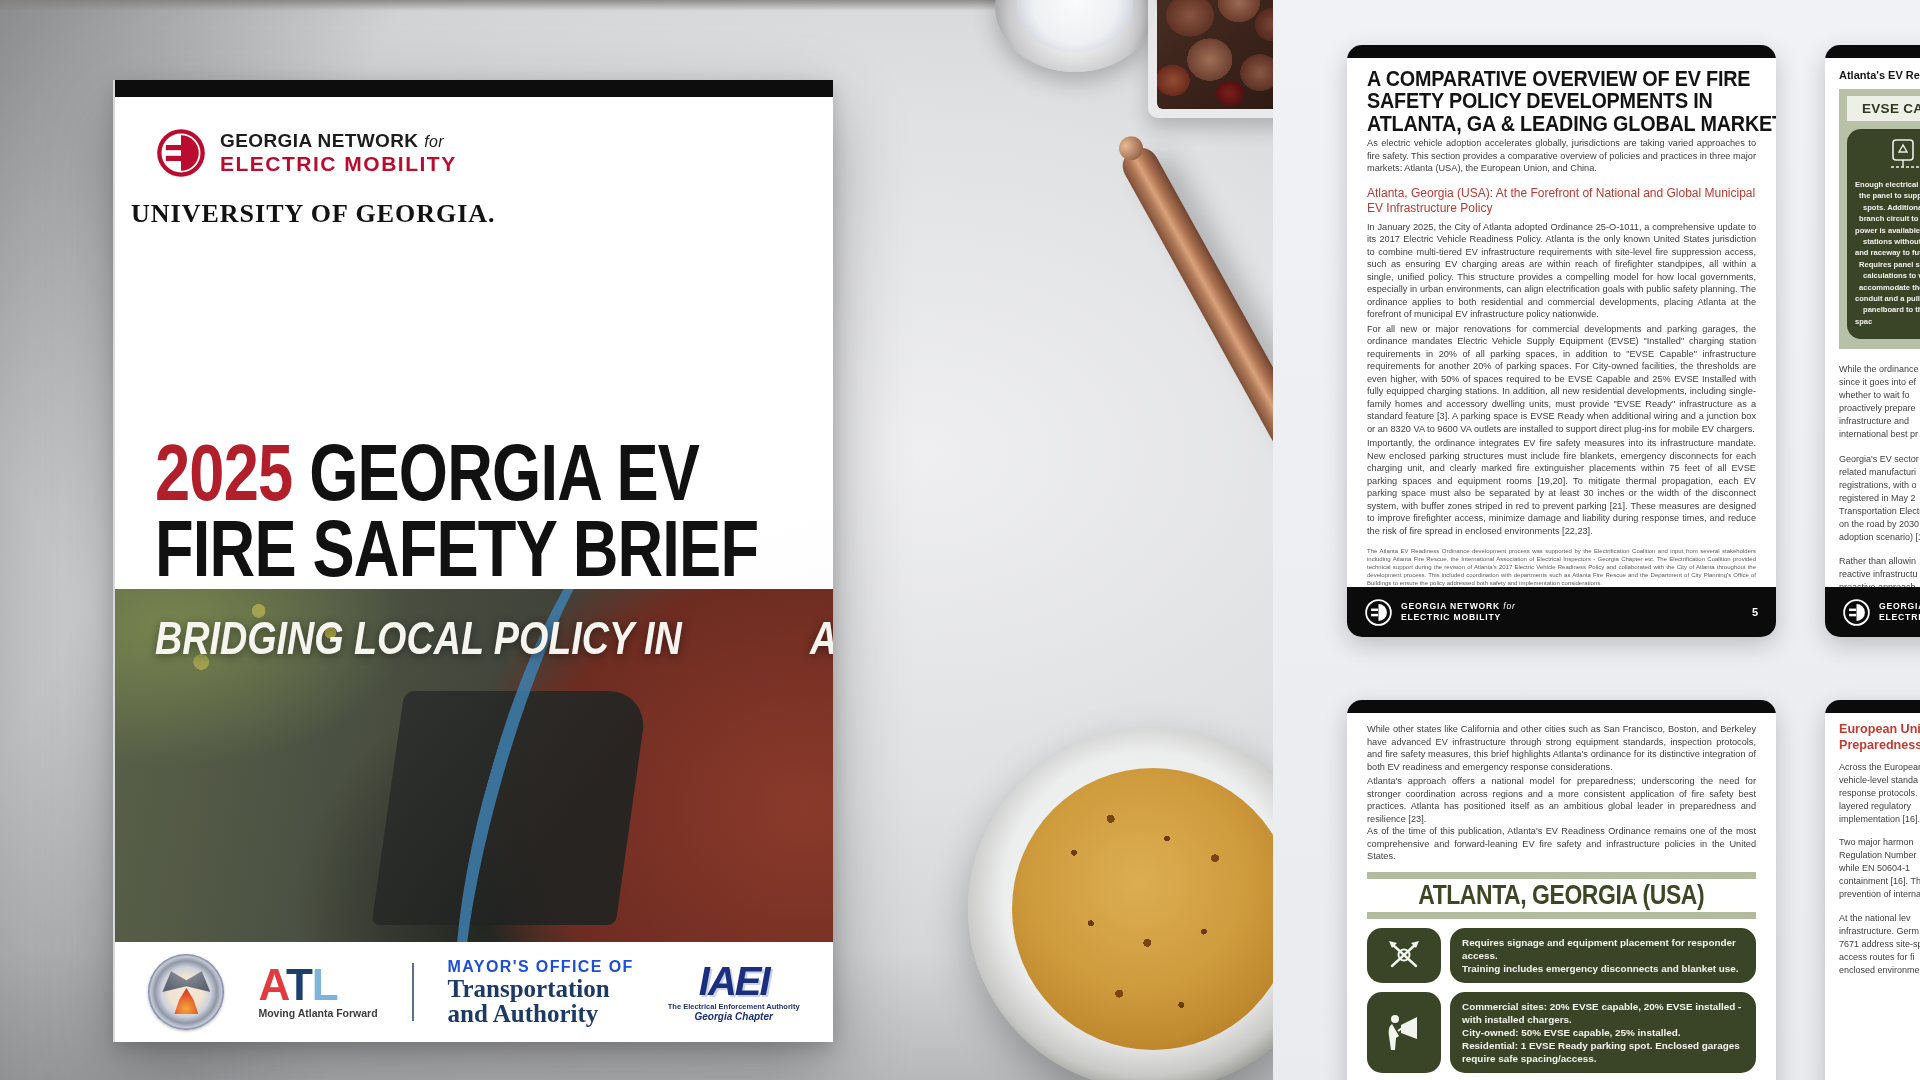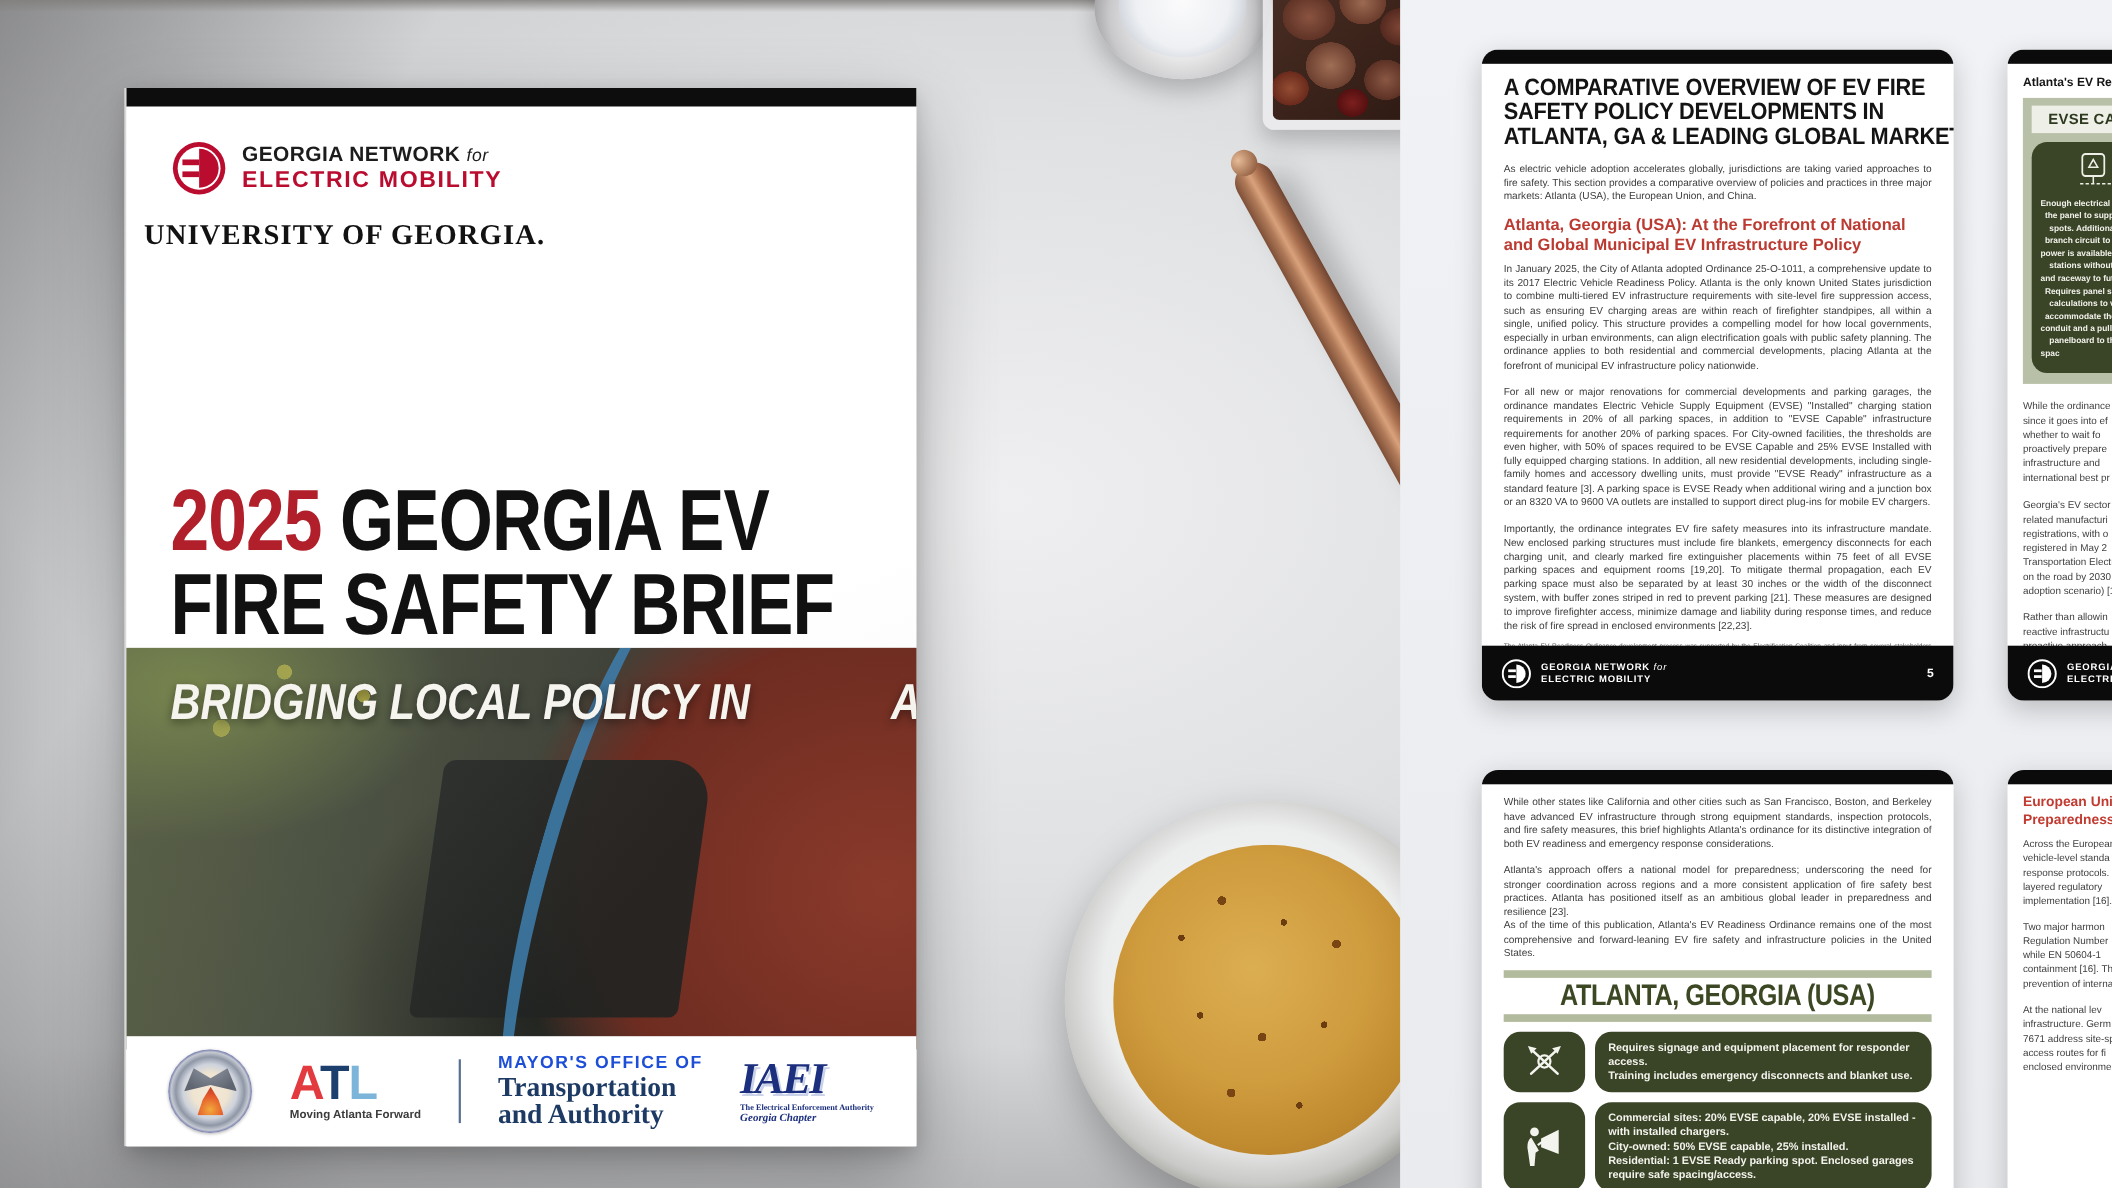--- a/index.html
+++ b/index.html
@@ -114,21 +114,21 @@
   .seal::after { content:""; position:absolute; left:14px; top:12px; width:48px; height:26px;
     background:radial-gradient(circle at 50% 0%, #9aa0ab, #5f6570 80%);
     clip-path:polygon(0 100%, 18% 20%, 50% 55%, 82% 20%, 100% 100%, 50% 78%); }
   .atl { text-align:left; }
   .atl .letters { font-size:44px; font-weight:900; line-height:.9; letter-spacing:-1px; }
   .atl .a { color:#e23a3e; } .atl .t { color:#1d3f6e; } .atl .l { color:#7cb4da; }
   .atl .tag { font-size:10.5px; font-weight:bold; color:#3c3c3c; margin-top:3px; }
   .pdiv { width:2px; height:58px; background:#1d3f6e; opacity:.75; }
   .mayor .m1 { font-size:16px; font-weight:bold; color:#1d4ed8; letter-spacing:1.4px; }
   .mayor .m2 { font-family:"Liberation Serif", serif; font-size:25px; font-weight:bold; color:#1c3a63; line-height:1.02; }
-  .iaei { text-align:left;font-family:Liberation Serif, serif; }
+  .iaei { text-align:center; }
   .iaei .name { font-size:40px; font-weight:900; font-style:italic; color:#1b2f7e; letter-spacing:-2px; line-height:.9;
     text-shadow:2px 2px 0 #c9d2e8; }
   .iaei .s1 { font-size:7.5px; font-weight:bold; color:#1b2f7e; margin-top:3px; }
   .iaei .s2 { font-size:10px; font-weight:bold; font-style:italic; color:#1b2f7e; }
 
   
   .panel { position:absolute; left:1273px; top:0; width:647px; height:1080px;
     background:linear-gradient(#f0f2f5, #e9ebee); }
   .thumb { position:absolute; width:429px; height:592px; background:#fff; border-radius:15px;
     box-shadow:0 8px 24px rgba(0,0,0,.20); overflow:hidden; }
@@ -142,22 +142,22 @@
     display:flex; align-items:center; padding:0 18px; gap:9px; }
   .pg-footer .fmark { width:27px; height:27px; }
   .pg-footer .ftext { color:#fff; font-weight:bold; font-size:8.6px; letter-spacing:.8px; line-height:1.25; }
   .pg-footer .ftext .for { font-weight:normal; font-style:italic; }
   .pg-footer .pnum { margin-left:auto; color:#fff; font-size:11px; font-weight:bold; }
 
   
   .t-a .content { padding:10px 20px 0; }
   .pg5-title { font-size:21.5px; font-weight:900; line-height:1.04; color:#131313; letter-spacing:-.2px; }
   .pg5-title .cond { display:inline-block; transform:scaleX(.92); transform-origin:0 50%; white-space:nowrap; }
-  .pg-intro, .pg-para { font-size:9.2px; line-height:1.36; color:#3d3d3d; text-align:justify; margin-top:12px; }
-  .pg-red-head { font-size:15px; font-weight:bold; color:#bb3a31; line-height:1.25; margin-top:11px; }
+  .pg-intro, .pg-para { font-size:9.2px; line-height:1.36; color:#3d3d3d; text-align:justify; margin-top:2px; }
+  .pg-red-head { font-size:12px; font-weight:normal; color:#bb3a31; line-height:1.25; margin-top:11px; }
   .pg-footnote { font-size:6px; line-height:1.35; color:#5a5a5a; text-align:justify; margin-top:9px; }
 
   
   .t-b .bhead { font-size:11px; font-weight:bold; color:#161616; margin:11px 0 0 14px; white-space:nowrap; }
   .evse-table { margin:8px 0 0 14px; width:400px; background:#b9c0a8; padding:7px 0 10px 0; }
   .evse-title { background:#eef0e7; margin:0 8px; padding:5px 0 5px 15px; font-size:13.5px; font-weight:900;
     color:#2e3a20; letter-spacing:.3px; white-space:nowrap; }
   .evse-card { margin:8px 8px 0; background:#3a4426; border-radius:14px; padding:10px 8px 12px; }
   .evse-icon { display:block; margin:0 0 6px 30px; }
   .evse-lines { color:#f2f2ec; font-size:7.6px; font-weight:bold; line-height:1.5; }

